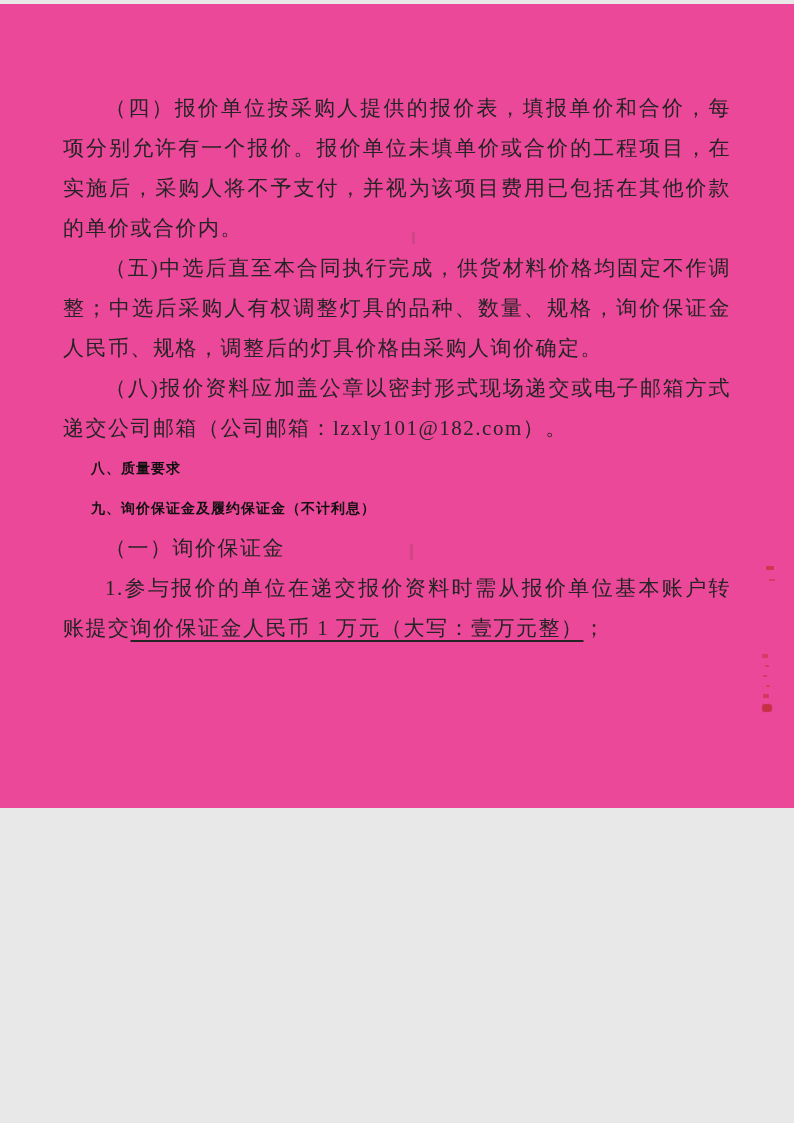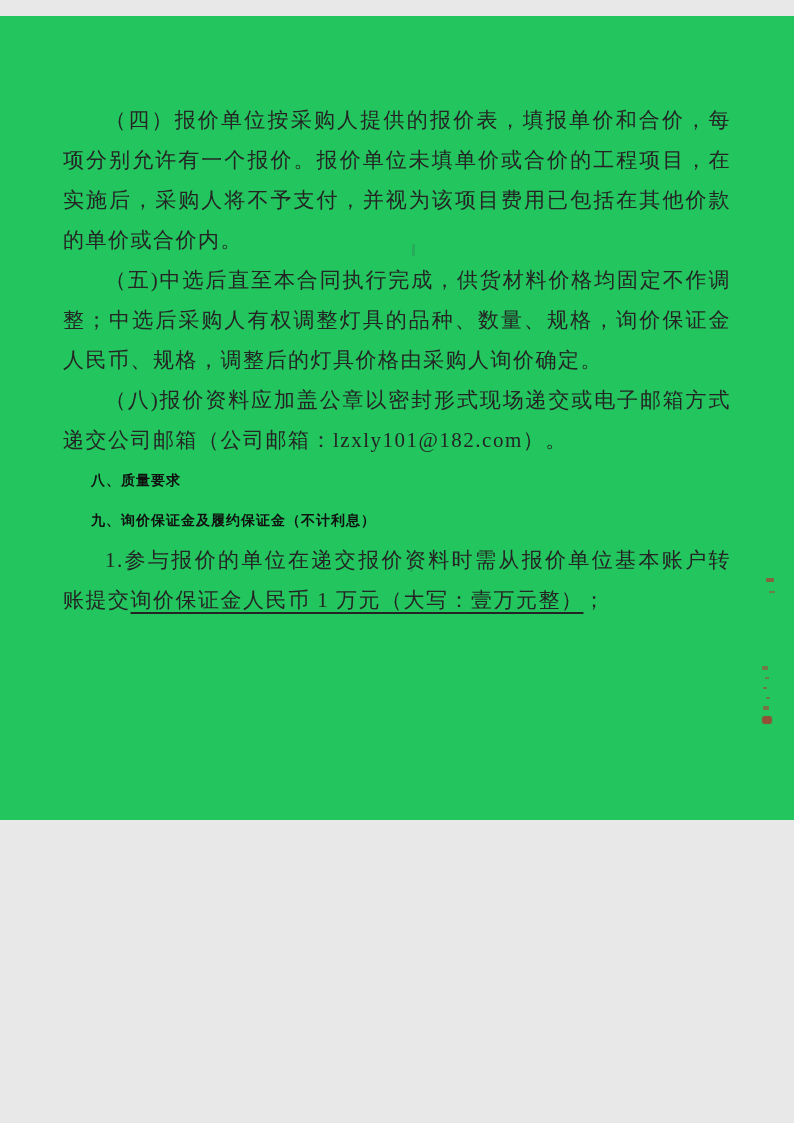--- a/index.html
+++ b/index.html
@@ -1,21 +1,21 @@
 <!DOCTYPE html>
 <html><head>
 <meta charset="utf-8">
 <style>
   html, body { margin: 0; padding: 0; background: #e8e8e8; }
   .page {
     position: relative;
     width: 794px;
     height: 804px;
-    margin: 16px auto;
-    background: #22c55e;
+    margin: 4px auto;
+    background: #ec4899;
     font-family: "Liberation Serif", "DejaVu Serif", serif;
     color: #1f1f1f;
     overflow: hidden;
     box-sizing: border-box;
   }
   .content {
     position: absolute;
     left: 63px;
     top: 84px;
     width: 668px;
@@ -112,20 +112,21 @@
 <body>
 
 <div class="page">
 
   <div class="content">
     <p class="body">（四）报价单位按采购人提供的报价表，填报单价和合价，每项分别允许有一个报价。报价单位未填单价或合价的工程项目，在实施后，采购人将不予支付，并视为该项目费用已包括在其他价款的单价或合价内。</p>
     <p class="body">（五)中选后直至本合同执行完成，供货材料价格均固定不作调整；中选后采购人有权调整灯具的品种、数量、规格，询价保证金人民币、规格，调整后的灯具价格由采购人询价确定。</p>
     <p class="body">（八)报价资料应加盖公章以密封形式现场递交或电子邮箱方式递交公司邮箱（公司邮箱：lzxly101@182.com）。</p>
     <p class="heading">八、质量要求</p>
     <p class="heading">九、询价保证金及履约保证金（不计利息）</p>
+    <p class="body">（一）询价保证金</p>
     <p class="body">
       <span>1.参与报价的单位在递交报价资料时需从报价单位基本账户转账提交</span><span class="emph">询价保证金人民币 1 万元（大写：壹万元整）</span><span>；</span>
     </p>
   </div>
 
   <div class="stamp-a"></div>
   <div class="stamp-b"></div>
 
   <div class="fold f1"></div>
   <div class="fold f2"></div>

